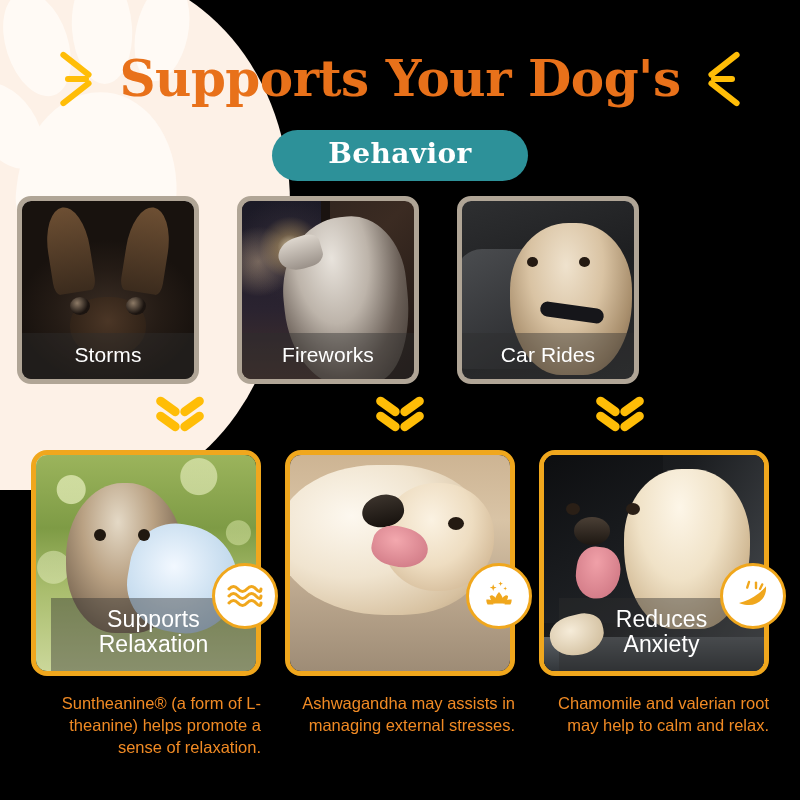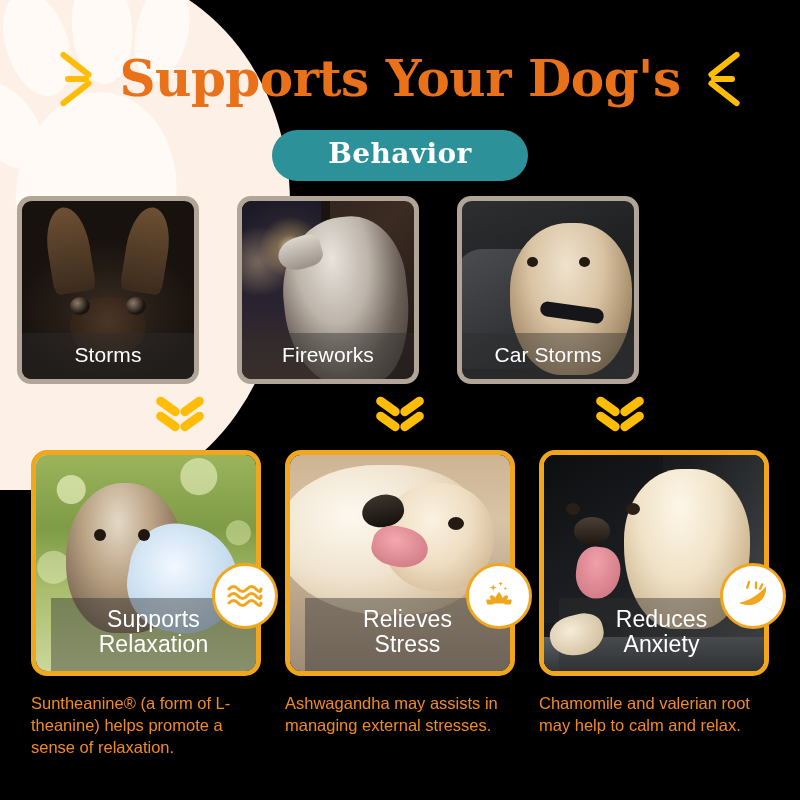--- a/index.html
+++ b/index.html
@@ -220,21 +220,21 @@
     position: absolute;
     z-index: 5;
     left: 0; top: 692px;
     width: 800px;
     display: flex;
     justify-content: center;
     gap: 24px;
   }
   .caption {
     width: 230px;
-    text-align: left;
+    text-align: right;
     color: #f08a24;
     font-size: 16.5px;
     line-height: 1.34;
   }
 
   
   .ph { position: absolute; inset: 0; }
 
   
   .ph-storms { background:
@@ -455,21 +455,21 @@
     <div class="card card-top">
       <div class="card-art">
         <div class="ph ph-car">
           <div class="seat"></div>
           <div class="dog"></div>
           <div class="collar"></div>
           <div class="eye l"></div>
             <div class="eye r"></div>
         </div>
       </div>
-      <div class="card-label">Car Storms</div>
+      <div class="card-label">Car Rides</div>
     </div>
 
   </div>
 
   <div class="arrows">
     <div class="arrow-slot">
       <div class="chev">
           <span></span>
           <span></span>
         </div>
@@ -520,24 +520,20 @@
     <div class="card card-bottom">
       <div class="card-inner">
         <div class="card-art">
           <div class="ph ph-stress">
             <div class="body"></div>
             <div class="head"></div>
             <div class="nose"></div>
             <div class="tongue"></div>
             <div class="eye"></div>
           </div>
-        </div>
-        <div class="card-label">
-          <div>Relieves</div>
-          <div>Stress</div>
         </div>
       </div>
       <div class="icon-badge">
         <svg width="40" height="36" viewBox="0 0 40 36" aria-hidden="true">
           <g fill="#f0a71d">
             <path d="M20 14c3 3 4.6 7 4.6 11.4H15.4C15.4 21 17 17 20 14z"></path>
             <path d="M13.6 17.4c2.3 1.1 4 3.4 4.9 6.2l-3.4 2.2c-2.4-1.9-3.9-4.6-4.2-7.6 0 0 1-1.4 2.7-.8z"></path>
             <path d="M26.4 17.4c-2.3 1.1-4 3.4-4.9 6.2l3.4 2.2c2.4-1.9 3.9-4.6 4.2-7.6 0 0-1-1.4-2.7-.8z"></path>
             <path d="M8.4 21.6c2.4-.4 4.9.4 6.9 2.1l-1 2.7H8.6c-1-1.4-1.4-3.1-1.2-4.8z"></path>
             <path d="M31.6 21.6c-2.4-.4-4.9.4-6.9 2.1l1 2.7h5.7c1-1.4 1.4-3.1 1.2-4.8z"></path>

